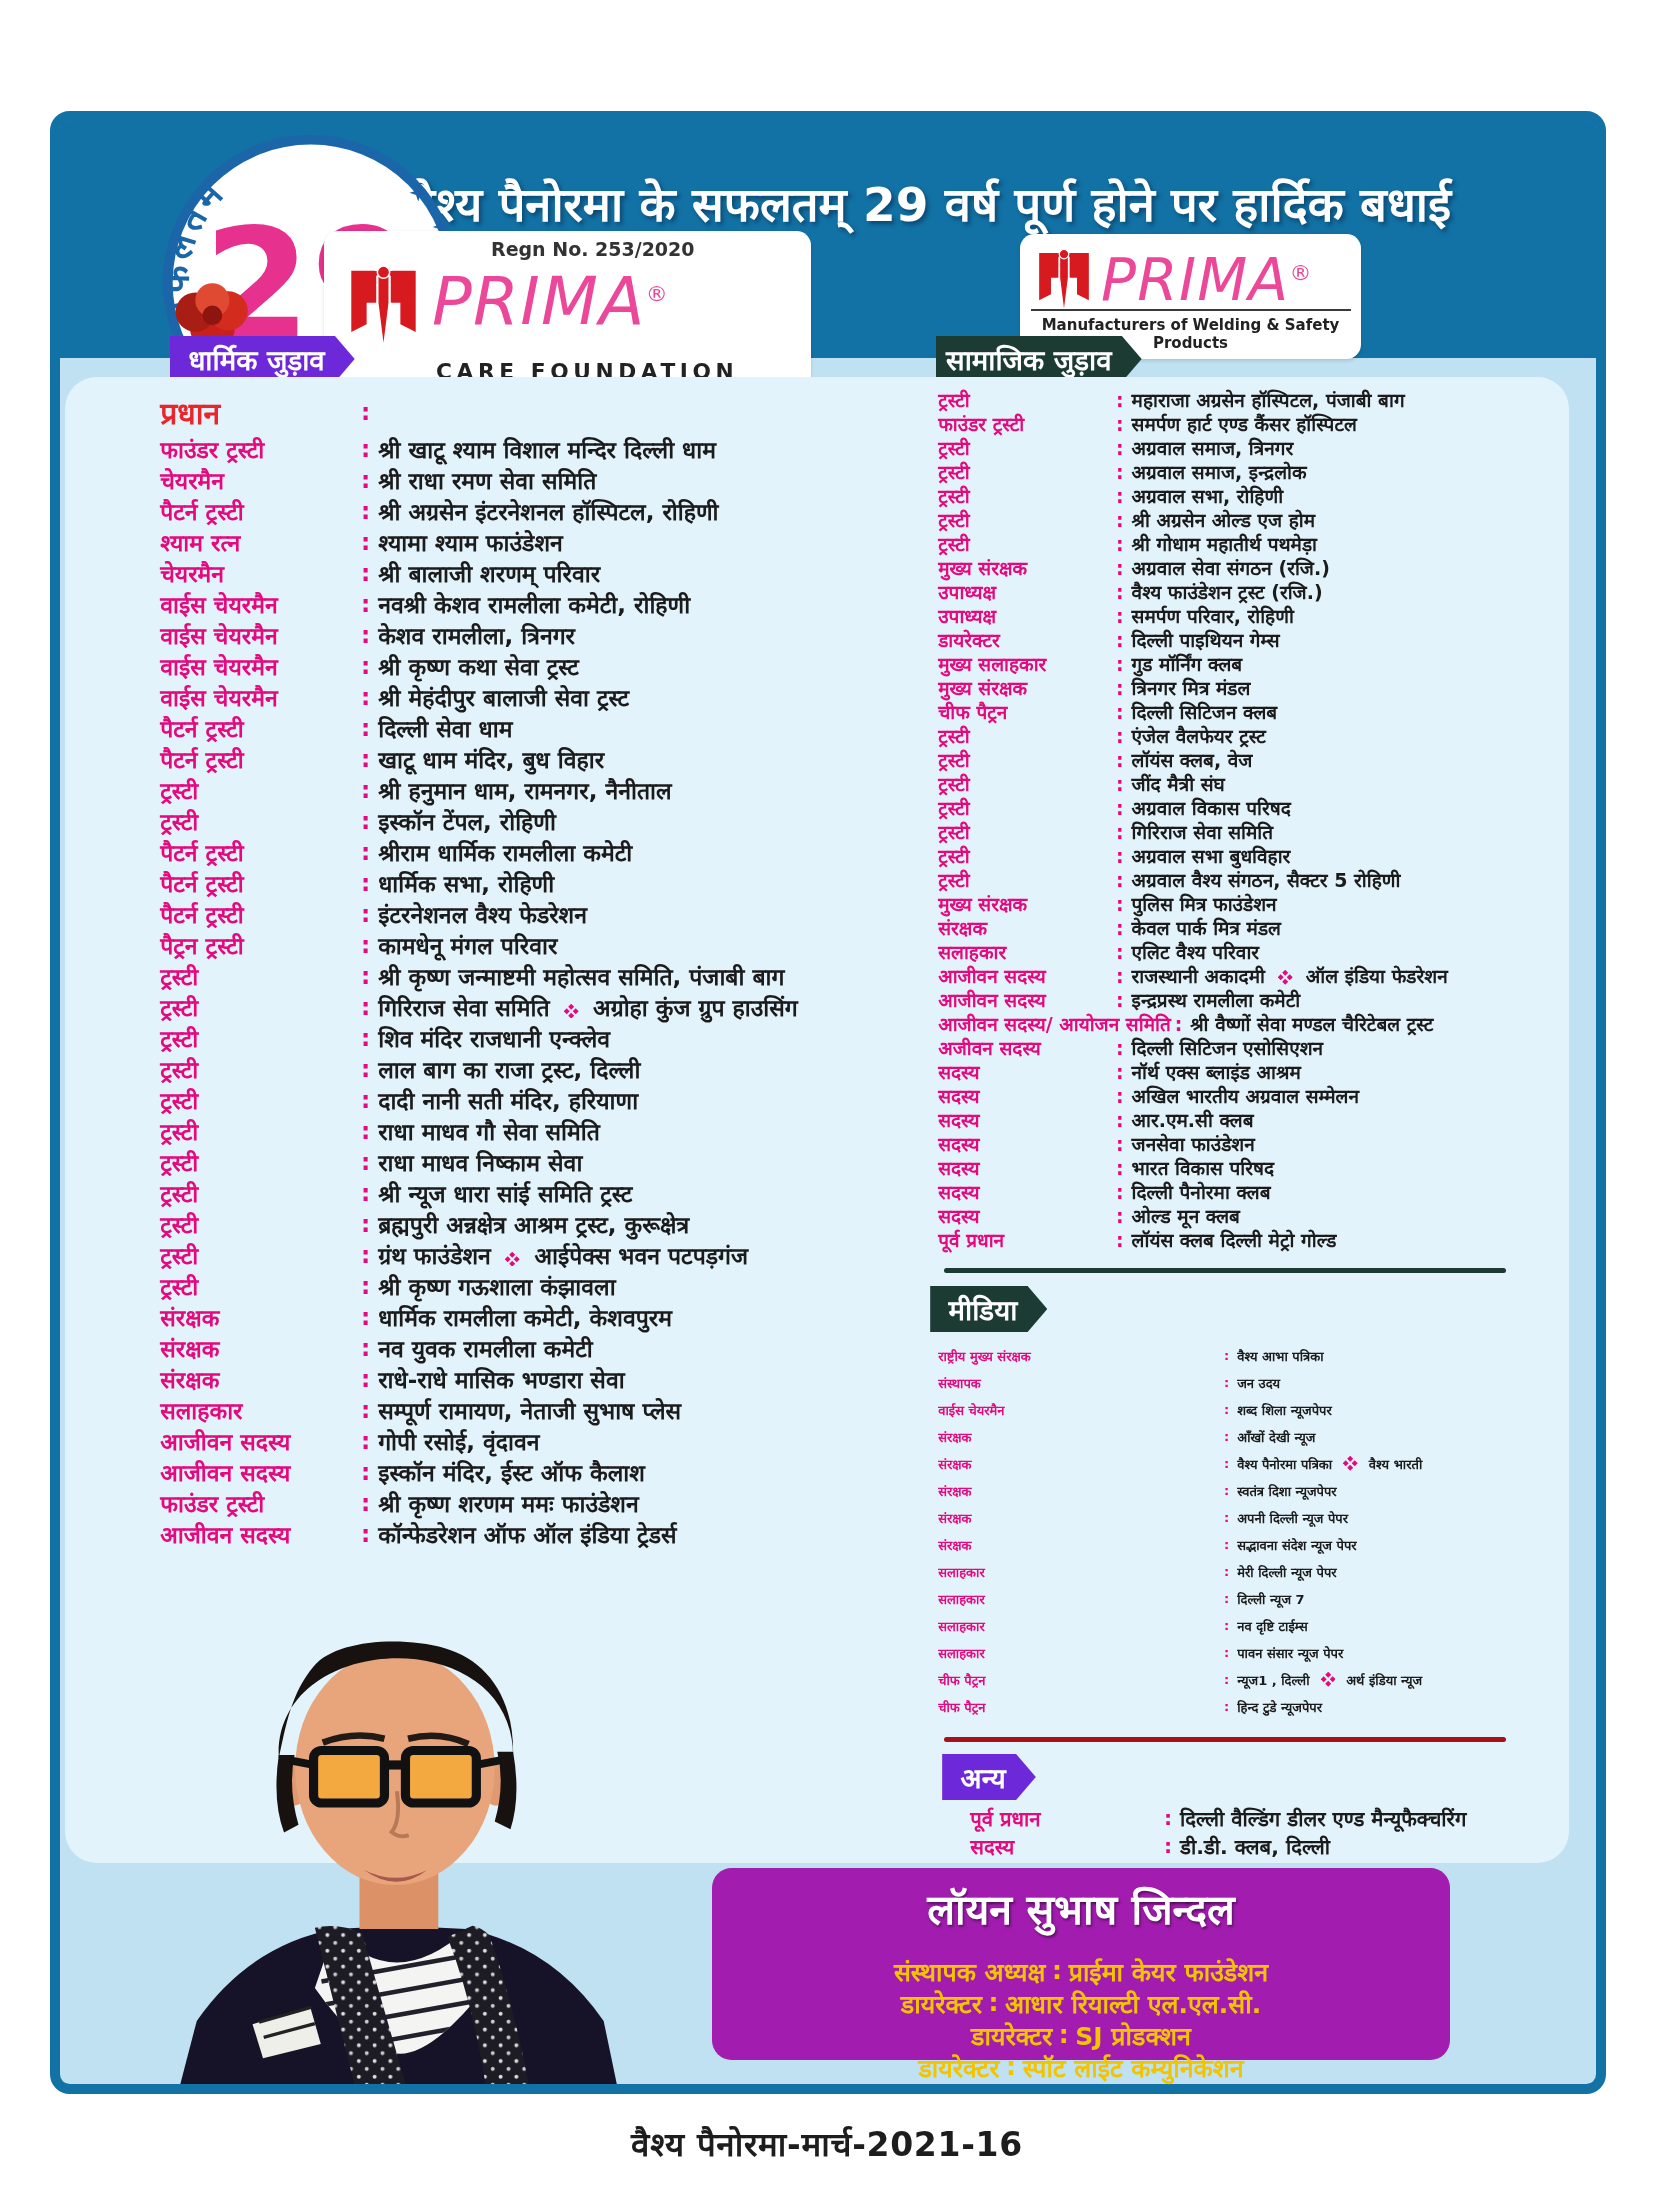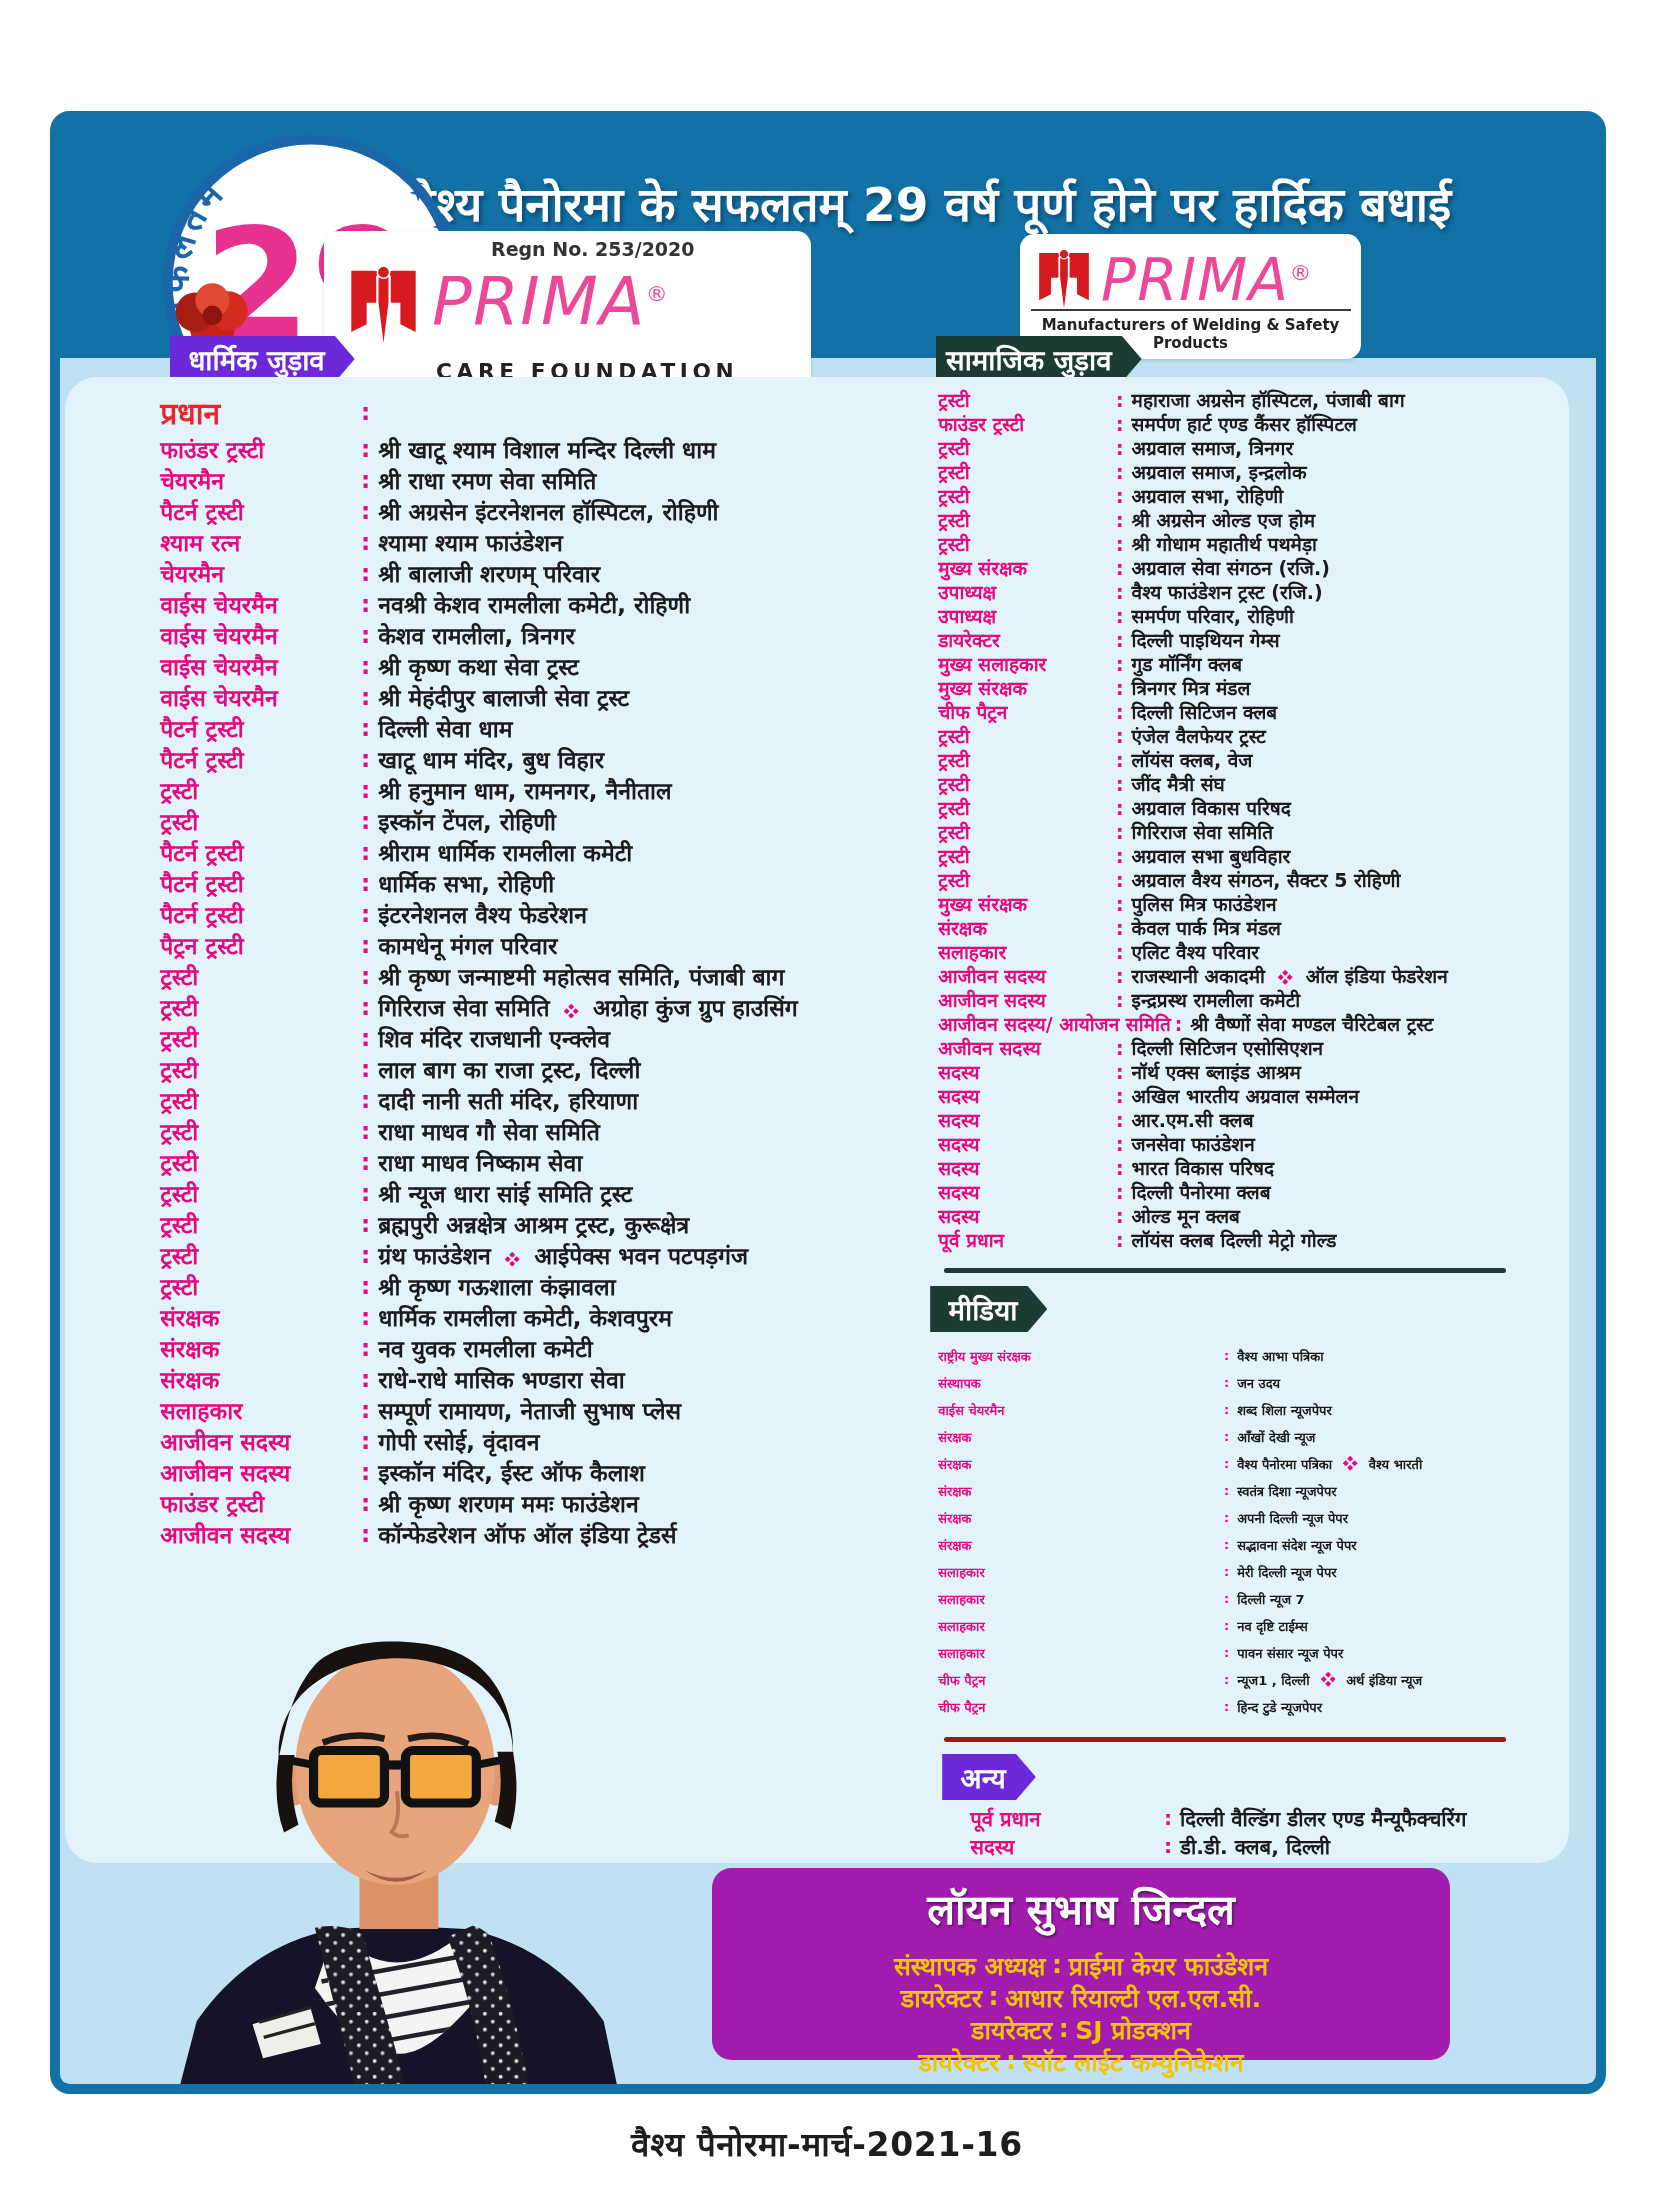--- a/index.html
+++ b/index.html
@@ -68,21 +68,21 @@
   .sep-red{top:1360px;background:#A6111B;}
   .chev-media{position:absolute;left:865px;top:909px;}
   .chev-other{position:absolute;left:865px;top:1377px;}
   
   .portrait{position:absolute;left:58px;top:1447px;width:548px;height:516px;}
   
   .profile-box{position:absolute;left:652px;top:1747px;width:738px;height:192px;background:#a21caf;
                border-radius:19.7px;box-sizing:border-box;padding-top:11.8px;}
   .profile-title{text-align:center;color:#ffffff;font-size:41px;font-weight:800;
                  text-shadow:1.3px 2px 2.6px rgba(0,0,0,.45);}
-  .profile-rows{margin-top:13px;}
+  .profile-rows{margin-top:19px;}
   .prow{justify-content:center;height:32px;font-size:25px;}
   .prow .lbl,.prow .colon,.prow .val{color:#F2C400;min-width:0;}
   .prow .colon{margin:0 6.6px;}
   
   .footer{position:absolute;left:0;right:0;top:2121px;text-align:center;font-size:33px;
           font-weight:700;color:#1d1d1d;letter-spacing:0.7px;}
 </style>
 </head>
 <body>
 

